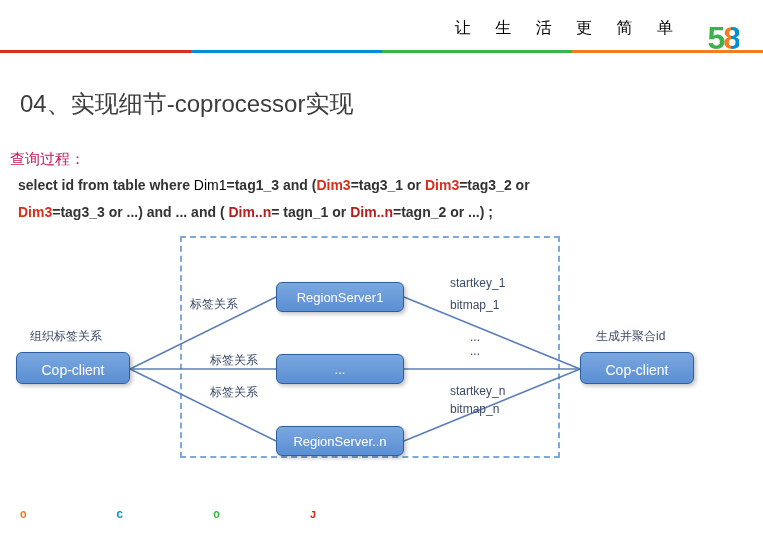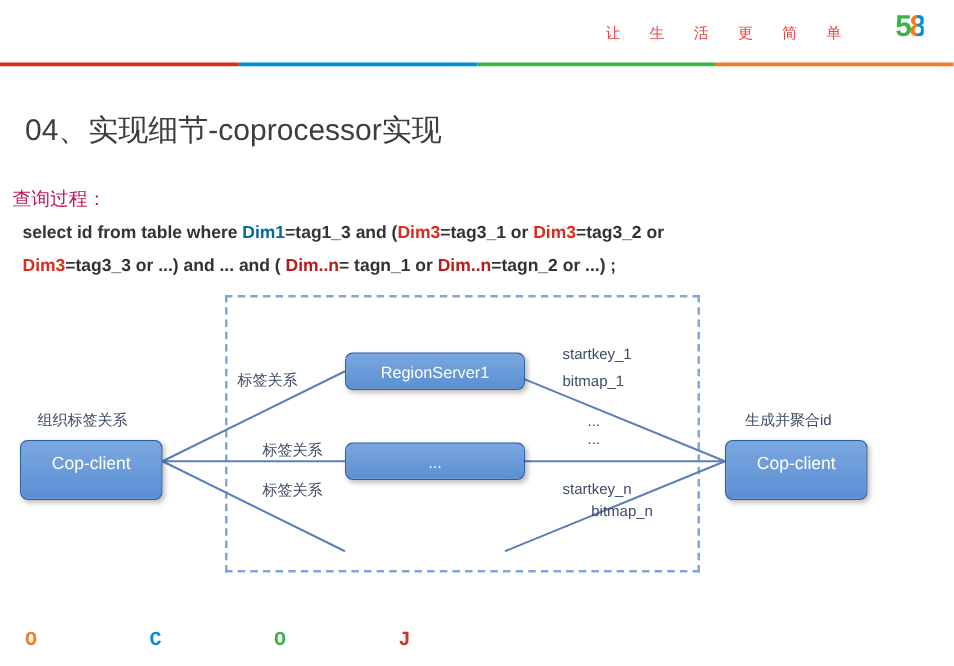--- a/index.html
+++ b/index.html
@@ -9,29 +9,29 @@
     font-family: "Microsoft YaHei", "Heiti SC", Arial, sans-serif;
     background: #fff;
     position: relative;
     color: #555;
     overflow: hidden;
   }
   .tagline {
     position: absolute;
     top: 18px;
     right: 80px;
-    font-size: 12px;
+    font-size: 16px;
     letter-spacing: 10px;
-    color: #ef4444;
+    color: #000000;
   }
   .logo {
     position: absolute;
-    top: 8px;
+    top: 20px;
     right: 24px;
-    font-size: 24px;
+    font-size: 32px;
     font-weight: 800;
     font-family: Arial, sans-serif;
     letter-spacing: -2px;
   }
   .logo .d5 { color: #3bb34b; }
   .logo .d8 {
     background: linear-gradient(90deg,#f47b20 50%,#008fd5 50%);
     -webkit-background-clip: text;
     background-clip: text;
     color: transparent;
@@ -60,21 +60,21 @@
   .sql {
     position: absolute;
     top: 172px;
     left: 18px;
     right: 40px;
     font-size: 14px;
     font-weight: 600;
     color: #333;
     line-height: 1.9;
   }
-  .sql .dim1 { color:#0369a1; font-weight:700; }
+  .sql .dim1 { color:#000000; font-weight:400; }
   .sql .dim3 { color:#d92e1c; font-weight:700; }
   .sql .dimn { color:#b91c1c; font-weight:700; }
 
   .diagram {
     position: absolute;
     left: 0; right: 0;
     top: 230px;
     height: 240px;
   }
   .dashed-box {
@@ -89,35 +89,35 @@
   .cop-label {
     position: absolute;
     left: 308px;
     top: 16px;
     font-size: 17px;
     color: #3c4b66;
     margin-top: 39px;
   }
   .node {
     position: absolute;
-    width: 144px;
+    width: 128px;
     height: 30px;
     line-height: 30px;
     text-align: center;
     color: #fff;
     font-size: 13px;
     border-radius: 6px;
     box-sizing: border-box;
     border: 1px solid #2e5f9e;
     background: linear-gradient(#7aa7e0,#5b8fd3);
     box-shadow: 2px 2px 4px rgba(0,0,0,.25);
   }
   .node.big {
     width: 114px;
-    height: 48px;
+    height: 32px;
     line-height: 34px;
     font-size: 14px;
   }
   .client-left { left: 16px; top: 122px; }
   .client-right { left: 580px; top: 122px; }
   .rs1 { left: 276px; top: 52px; }
   .rs2 { left: 276px; top: 124px; }
   .rs3 { left: 276px; top: 196px; }
 
   .annot {
@@ -128,21 +128,21 @@
     text-align: center;
   }
 
   .conn { position:absolute; overflow: visible; pointer-events:none; }
   .conn line { stroke:#5a7fb8; stroke-width:1.6; }
 
   .footer-icons {
     position: absolute;
     bottom: 12px;
     left: 20px;
-    font-size: 16px;
+    font-size: 11px;
     font-family: "Courier New", monospace;
     font-weight: 700;
     margin-top: 12px;
   }
   .fi { display: inline-block; width: 90px; }
 </style>
 </head>
 <body>
 
 <div class="tagline">让 生 活 更 简 单</div>
@@ -176,34 +176,35 @@
     <line x1="130" y1="139" x2="276" y2="211"></line>
     <line x1="404" y1="67" x2="580" y2="139"></line>
     <line x1="404" y1="139" x2="580" y2="139"></line>
     <line x1="404" y1="211" x2="580" y2="139"></line>
   </svg>
 
   <div class="node big client-left">Cop-client</div>
   <div class="node big client-right">Cop-client</div>
   <div class="node rs1">RegionServer1</div>
   <div class="node rs2">...</div>
+  <div class="node rs3">RegionServer..n</div>
 
   <div class="annot" style="left:30px;top:98px">组织标签关系</div>
   <div class="annot" style="left:596px;top:98px">生成并聚合id</div>
 
   <div class="annot" style="left:190px;top:66px">标签关系</div>
   <div class="annot" style="left:210px;top:122px">标签关系</div>
   <div class="annot" style="left:210px;top:154px">标签关系</div>
 
   <div class="annot" style="left:450px;top:46px">startkey_1</div>
   <div class="annot" style="left:450px;top:68px">bitmap_1</div>
   <div class="annot" style="left:470px;top:100px">...</div>
   <div class="annot" style="left:470px;top:114px">...</div>
   <div class="annot" style="left:450px;top:154px">startkey_n</div>
-  <div class="annot" style="left:473px;top:172px">bitmap_n</div>
+  <div class="annot" style="left:450px;top:172px">bitmap_n</div>
 </div>
 
 <div class="footer-icons">
   <span class="fi" style="color:#f47b20">O</span>
   <span class="fi" style="color:#008fd5">C</span>
   <span class="fi" style="color:#3bb34b">O</span>
   <span class="fi" style="color:#d92e1c">J</span>
 </div>
 
 </body></html>

